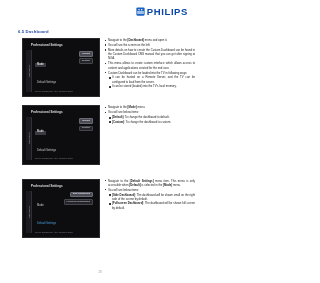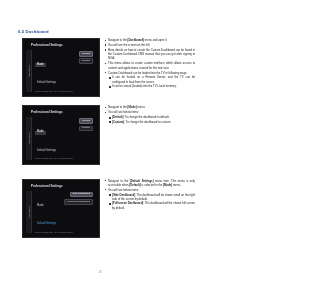--- a/index.html
+++ b/index.html
@@ -118,20 +118,31 @@
   .footer{
     position:absolute;left:0;bottom:9px;width:200px;
     text-align:center;font-size:2.8px;color:#9a9a9a;
   }
 </style>
 </head>
 <body>
 
 <div class="page">
 
+  <div class="header">
+    <svg class="philips-shield" viewBox="0 0 24 24">
+      <rect x="1" y="1" width="22" height="22" rx="3" fill="#1a62c4"></rect>
+      <circle cx="8" cy="7" r="2" fill="#ffffff"></circle>
+      <circle cx="15" cy="7" r="2" fill="#ffffff"></circle>
+      <rect x="3" y="11" width="18" height="1.6" fill="#ffffff"></rect>
+      <rect x="3" y="14" width="18" height="1.6" fill="#ffffff"></rect>
+      <rect x="3" y="17" width="18" height="1.6" fill="#ffffff"></rect>
+    </svg>
+    <span class="philips-word">PHILIPS</span>
+  </div>
 
   <div class="sec-heading">6.5 Dashboard</div>
 
   <div class="content">
 
     <div class="row">
       <div class="col-left">
 
         <div class="shot">
           <div class="shot-title">Professional Settings</div>

